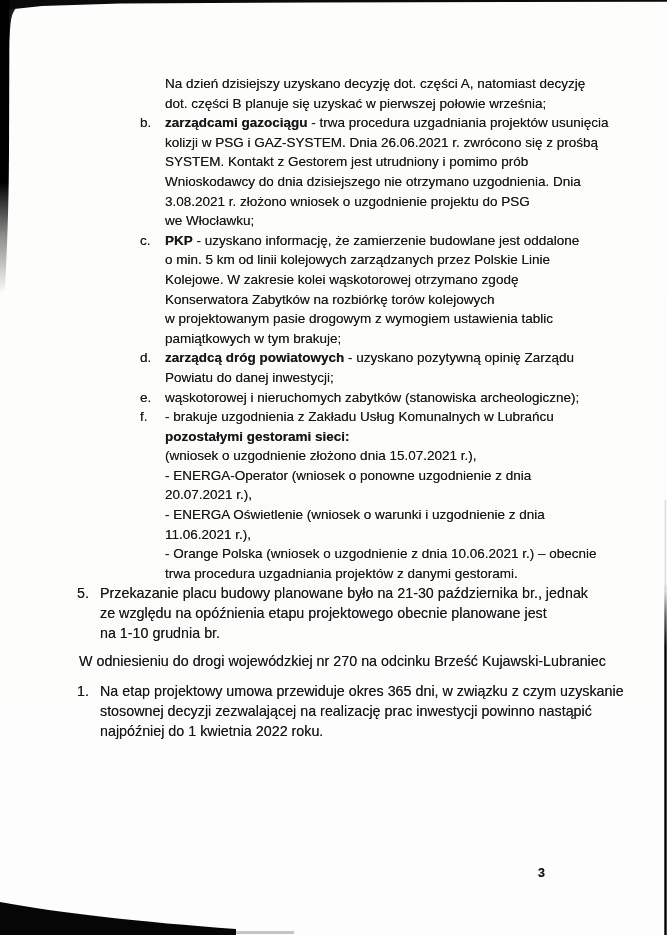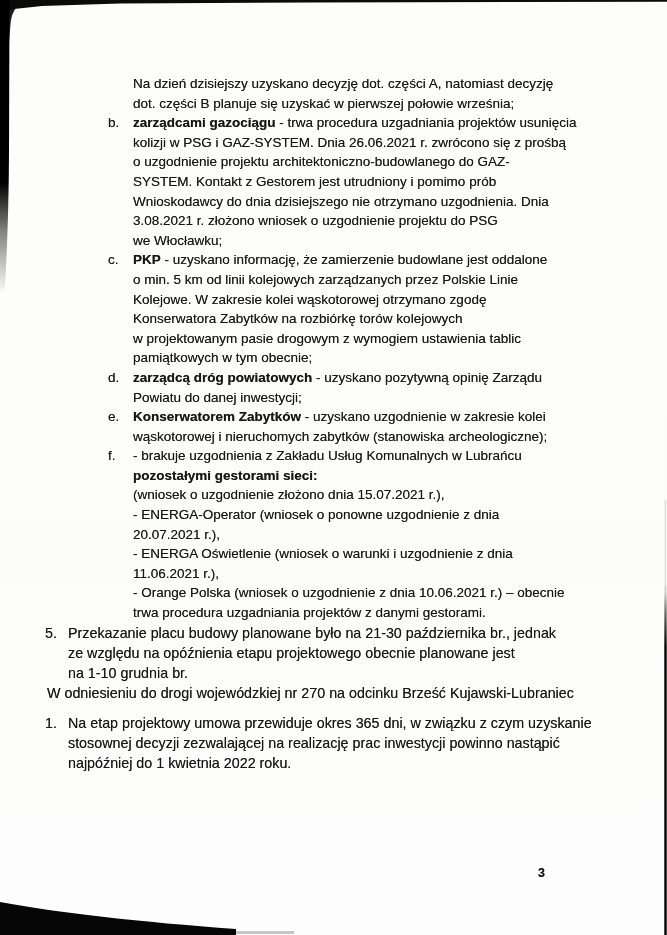--- a/index.html
+++ b/index.html
@@ -6,34 +6,34 @@
   .page{
     position:relative;
     width:667px;height:935px;
     background:linear-gradient(180deg,#fdfdfc 0%,#fcfcfb 60%,#fdfdfd 100%);
     overflow:hidden;
     font-family:"Liberation Sans","DejaVu Sans",sans-serif;
     color:#161616;
   }
   .content{
     position:absolute;left:0;top:74px;right:18px;
-    font-size:13.5px;line-height:19.6px;
+    font-size:13.5px;line-height:19.6px;padding-left:32px;
   }
   .line{
     white-space:pre;
     text-shadow:0 0 .45px rgba(0,0,0,.6);
   }
   b{font-weight:700;margin-top:20px;}
   .block{position:relative;}
   .block.cont{margin-left:133px;}
   .block.lettered{margin-left:133px;}
   .block.lettered > .marker{position:absolute;left:-25px;top:0;}
   .block.numbered{margin-left:68px;font-size:14.3px;line-height:20px;}
   .block.numbered > .marker{position:absolute;left:-23px;top:0;}
-  .block.para{margin-left:47px;font-size:14.3px;line-height:20px;}
+  .block.para{margin-left:47px;font-size:14.3px;line-height:20px;margin-top:8px;}
   [data-name="block-item-1"]{margin-top:10px;}
   .marker{text-shadow:0 0 .45px rgba(0,0,0,.6);}
   .page-number{
     position:absolute;left:538px;top:866px;
     font-size:12.5px;font-weight:700;
     text-shadow:0 0 .5px rgba(0,0,0,.65);
   }
   .artifacts{
     position:absolute;left:0;top:0;width:667px;height:935px;
     pointer-events:none;
@@ -46,43 +46,41 @@
 
   <div id="doc-body" class="content" data-name="document-body">
       <div class="block cont" data-name="block-item-a-continuation">
         <div class="line" data-name="text-line"><span data-name="line-text">Na dzień dzisiejszy uzyskano decyzję dot. części A, natomiast decyzję</span></div>
         <div class="line" data-name="text-line"><span data-name="line-text">dot. części B planuje się uzyskać w pierwszej połowie września;</span></div>
       </div>
       <div class="block lettered" data-name="block-item-b">
         <span class="marker" data-name="list-marker">b.</span>
         <div class="line" data-name="text-line"><b data-name="bold-lead">zarządcami gazociągu</b><span data-name="line-text"> - trwa procedura uzgadniania projektów usunięcia</span></div>
         <div class="line" data-name="text-line"><span data-name="line-text">kolizji w PSG i GAZ-SYSTEM. Dnia 26.06.2021 r. zwrócono się z prośbą</span></div>
-        <div class="line" data-name="text-line"><span data-name="line-text">o uzgodnienie projektu architektoniczno-budowlanego do GAZ-</span></div>
         <div class="line" data-name="text-line"><span data-name="line-text">SYSTEM. Kontakt z Gestorem jest utrudniony i pomimo prób</span></div>
         <div class="line" data-name="text-line"><span data-name="line-text">Wnioskodawcy do dnia dzisiejszego nie otrzymano uzgodnienia. Dnia</span></div>
         <div class="line" data-name="text-line"><span data-name="line-text">3.08.2021 r. złożono wniosek o uzgodnienie projektu do PSG</span></div>
         <div class="line" data-name="text-line"><span data-name="line-text">we Włocławku;</span></div>
       </div>
       <div class="block lettered" data-name="block-item-c">
         <span class="marker" data-name="list-marker">c.</span>
         <div class="line" data-name="text-line"><b data-name="bold-lead">PKP</b><span data-name="line-text"> - uzyskano informację, że zamierzenie budowlane jest oddalone</span></div>
         <div class="line" data-name="text-line"><span data-name="line-text">o min. 5 km od linii kolejowych zarządzanych przez Polskie Linie</span></div>
         <div class="line" data-name="text-line"><span data-name="line-text">Kolejowe. W zakresie kolei wąskotorowej otrzymano zgodę</span></div>
         <div class="line" data-name="text-line"><span data-name="line-text">Konserwatora Zabytków na rozbiórkę torów kolejowych</span></div>
         <div class="line" data-name="text-line"><span data-name="line-text">w projektowanym pasie drogowym z wymogiem ustawienia tablic</span></div>
-        <div class="line" data-name="text-line"><span data-name="line-text">pamiątkowych w tym obecnie;</span></div>
+        <div class="line" data-name="text-line"><span data-name="line-text">pamiątkowych w tym brakuje;</span></div>
       </div>
       <div class="block lettered" data-name="block-item-d">
         <span class="marker" data-name="list-marker">d.</span>
         <div class="line" data-name="text-line"><b data-name="bold-lead">zarządcą dróg powiatowych</b><span data-name="line-text"> - uzyskano pozytywną opinię Zarządu</span></div>
         <div class="line" data-name="text-line"><span data-name="line-text">Powiatu do danej inwestycji;</span></div>
       </div>
       <div class="block lettered" data-name="block-item-e">
         <span class="marker" data-name="list-marker">e.</span>
-        <div class="line" data-name="text-line"><b data-name="bold-lead">Konserwatorem Zabytków</b><span data-name="line-text"> - uzyskano uzgodnienie w zakresie kolei</span></div>
         <div class="line" data-name="text-line"><span data-name="line-text">wąskotorowej i nieruchomych zabytków (stanowiska archeologiczne);</span></div>
       </div>
       <div class="block lettered" data-name="block-item-f">
         <span class="marker" data-name="list-marker">f.</span>
         <div class="line" data-name="text-line"><span data-name="line-text">- brakuje uzgodnienia z Zakładu Usług Komunalnych w Lubrańcu</span></div>
         <div class="line" data-name="text-line"><b data-name="bold-lead">pozostałymi gestorami sieci:</b><span data-name="line-text"></span></div>
         <div class="line" data-name="text-line"><span data-name="line-text">(wniosek o uzgodnienie złożono dnia 15.07.2021 r.),</span></div>
         <div class="line" data-name="text-line"><span data-name="line-text">- ENERGA-Operator (wniosek o ponowne uzgodnienie z dnia</span></div>
         <div class="line" data-name="text-line"><span data-name="line-text">20.07.2021 r.),</span></div>
         <div class="line" data-name="text-line"><span data-name="line-text">- ENERGA Oświetlenie (wniosek o warunki i uzgodnienie z dnia</span></div>

